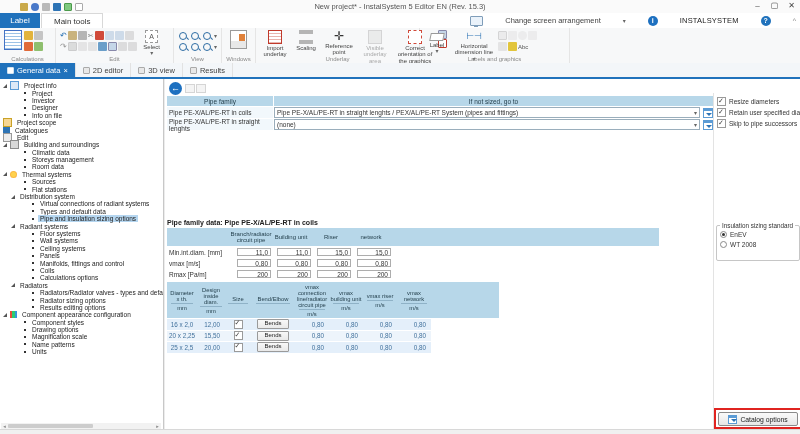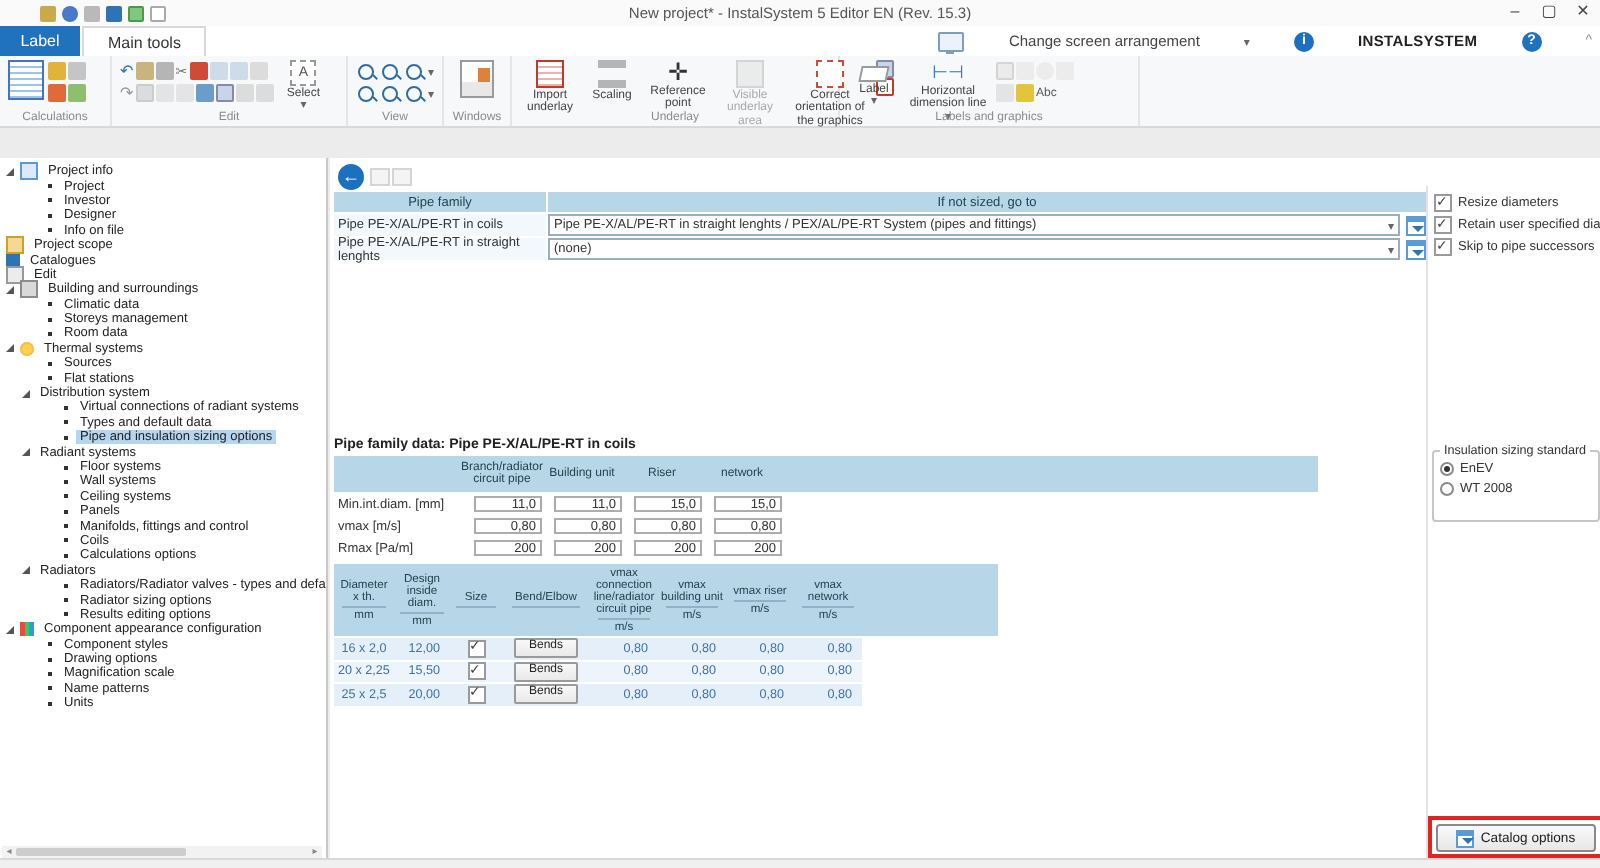--- a/index.html
+++ b/index.html
@@ -13,21 +13,21 @@
   .wc{width:17px;height:13px;text-align:center;line-height:12px;font-size:8px;color:#444;}
 
   
   .menurow{position:absolute;left:0;top:13px;right:0;height:15px;background:#fff;border-bottom:1px solid #e6e6e6;}
   .file-tab{position:absolute;left:0;top:0;width:40px;height:15px;background:#2072bc;color:#fff;font-size:8px;text-align:center;line-height:15px;}
   .mt-tab{position:absolute;left:41px;top:0;height:14px;padding:0 12px;background:#fff;border:1px solid #d8d8d8;border-bottom:none;font-size:8px;line-height:15px;color:#333;}
   .menu-right{position:absolute;right:4px;top:0;height:15px;display:flex;align-items:center;gap:22px;font-size:7.5px;color:#444;}
   .mon{width:11px;height:8px;border:1px solid #7f9db9;border-radius:1px;background:#eaf2fa;position:relative;}
   .mon::after{content:"";position:absolute;left:3px;bottom:-2px;width:4px;height:2px;background:#7f9db9;}
   .brandc{width:10px;height:10px;border-radius:50%;background:#1d70c0;color:#fff;font-size:7px;line-height:10px;text-align:center;font-weight:bold;}
-  .brandtxt{font-weight:bold;font-size:7.5px;color:#222;letter-spacing:.2px;}
+  .brandtxt{font-weight:normal;font-size:7.5px;color:#222;letter-spacing:.2px;}
   .helpc{width:10px;height:10px;border-radius:50%;background:#2072bc;color:#fff;font-size:7px;line-height:10px;text-align:center;font-weight:bold;}
   .chev{color:#888;font-size:7px;}
 
   
   .ribbon{position:absolute;left:0;top:28px;right:0;height:35px;background:#f7f8f9;border-bottom:1px solid #d9d9d9;display:flex;}
   .rgroup{position:relative;height:100%;border-right:1px solid #e5e5e5;padding:2px 4px 8px 4px;box-sizing:border-box;display:flex;align-items:flex-start;gap:2px;}
   .rglabel{position:absolute;left:0;right:0;bottom:0;text-align:center;font-size:6px;color:#8a8a8a;line-height:8px;white-space:nowrap;}
   .sirow{display:flex;gap:1px;height:11px;align-items:center;}
   .sicol{display:flex;flex-direction:column;}
   .si{display:inline-block;width:9px;height:9px;border-radius:1px;}
@@ -288,20 +288,39 @@
           <span class="si disab" style="background:#ccc;"></span>
           <span class="si" style="background:#e2c53c;"></span>
           <span style="font-size:6px;color:#555;">Abc</span>
         </div>
       </div>
       <div class="rglabel">Labels and graphics</div>
     </div>
     <div style="flex:1;"></div>
   </div>
 
+  <div class="doctabs">
+    <div class="dtab active">
+      <span class="dticon" style="background:#fff;border:1px solid #d0e2f0;box-sizing:border-box;"></span>
+      <span>General data</span>
+      <span>×</span>
+    </div>
+    <div class="dtab">
+      <span class="dticon" style="background:#e8e8e8;border:1px solid #aaa;box-sizing:border-box;"></span>
+      <span>2D editor</span>
+    </div>
+    <div class="dtab">
+      <span class="dticon" style="background:#e8e8e8;border:1px solid #aaa;box-sizing:border-box;"></span>
+      <span>3D view</span>
+    </div>
+    <div class="dtab">
+      <span class="dticon" style="background:#e8e8e8;border:1px solid #aaa;box-sizing:border-box;"></span>
+      <span>Results</span>
+    </div>
+  </div>
 
   <div class="treepanel">
     <div>
         <div class="titem pl0">
           <span class="arrow"></span>
           <span class="ticon ic-project-info"></span>
           <span class="tlabel">Project info</span>
         </div>
         <div class="titem pl1">
           <span class="bullet"></span>

